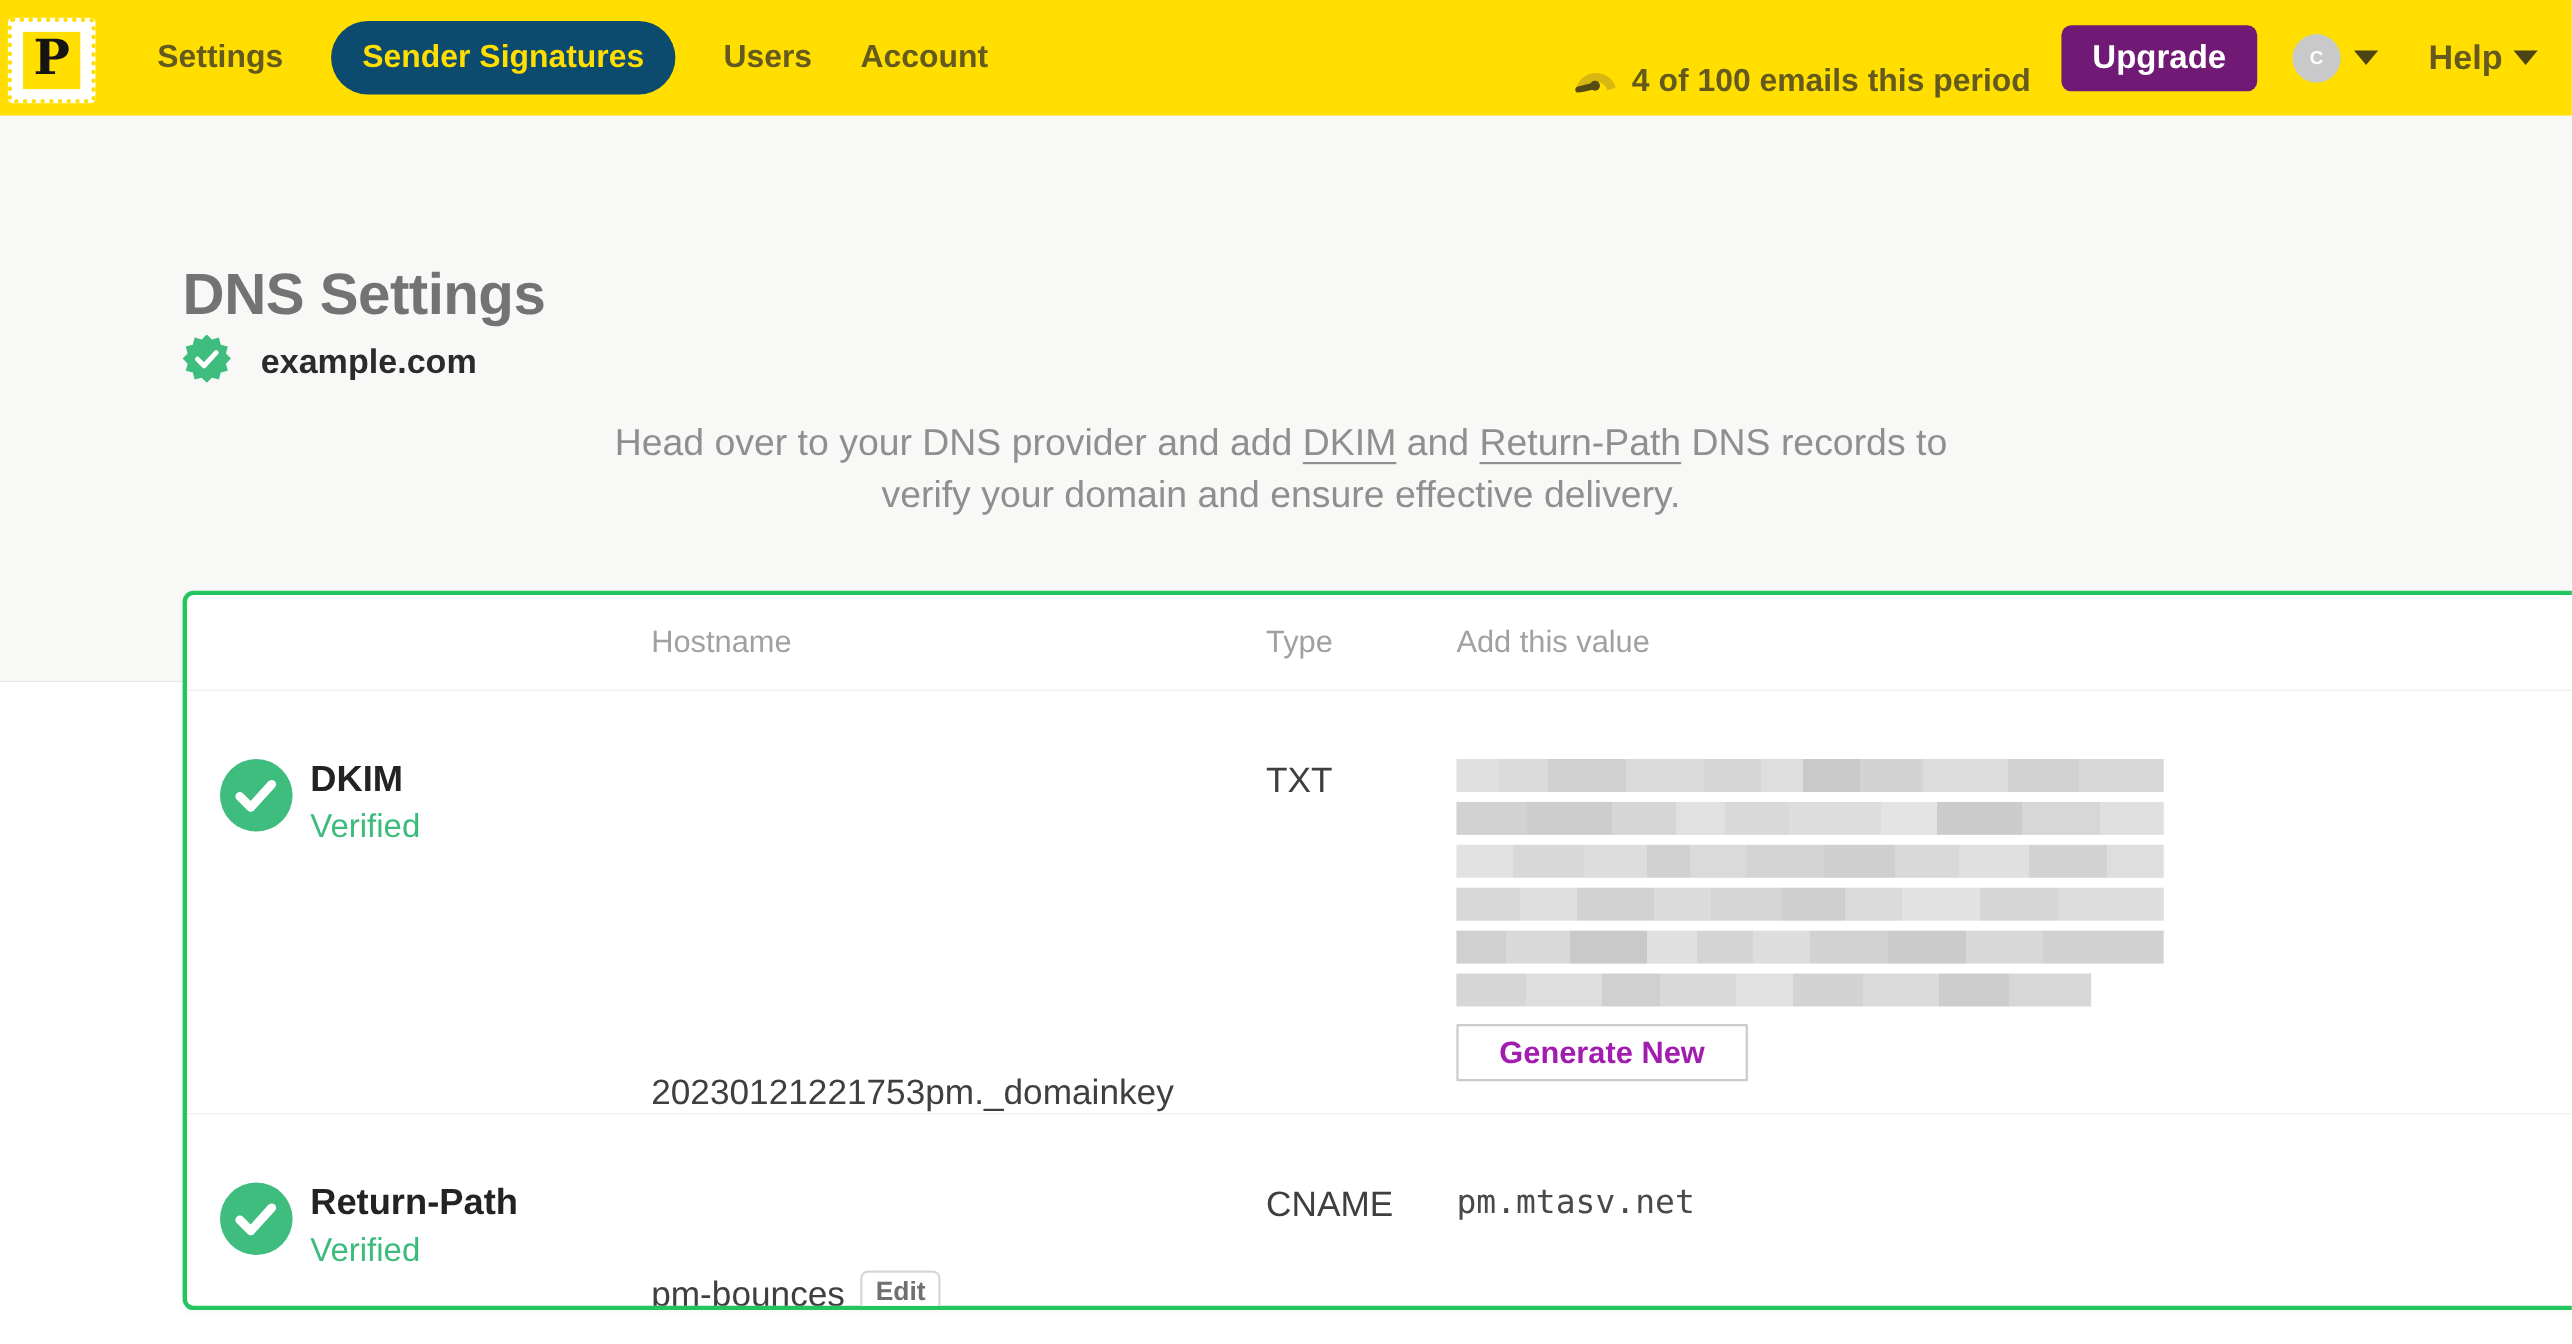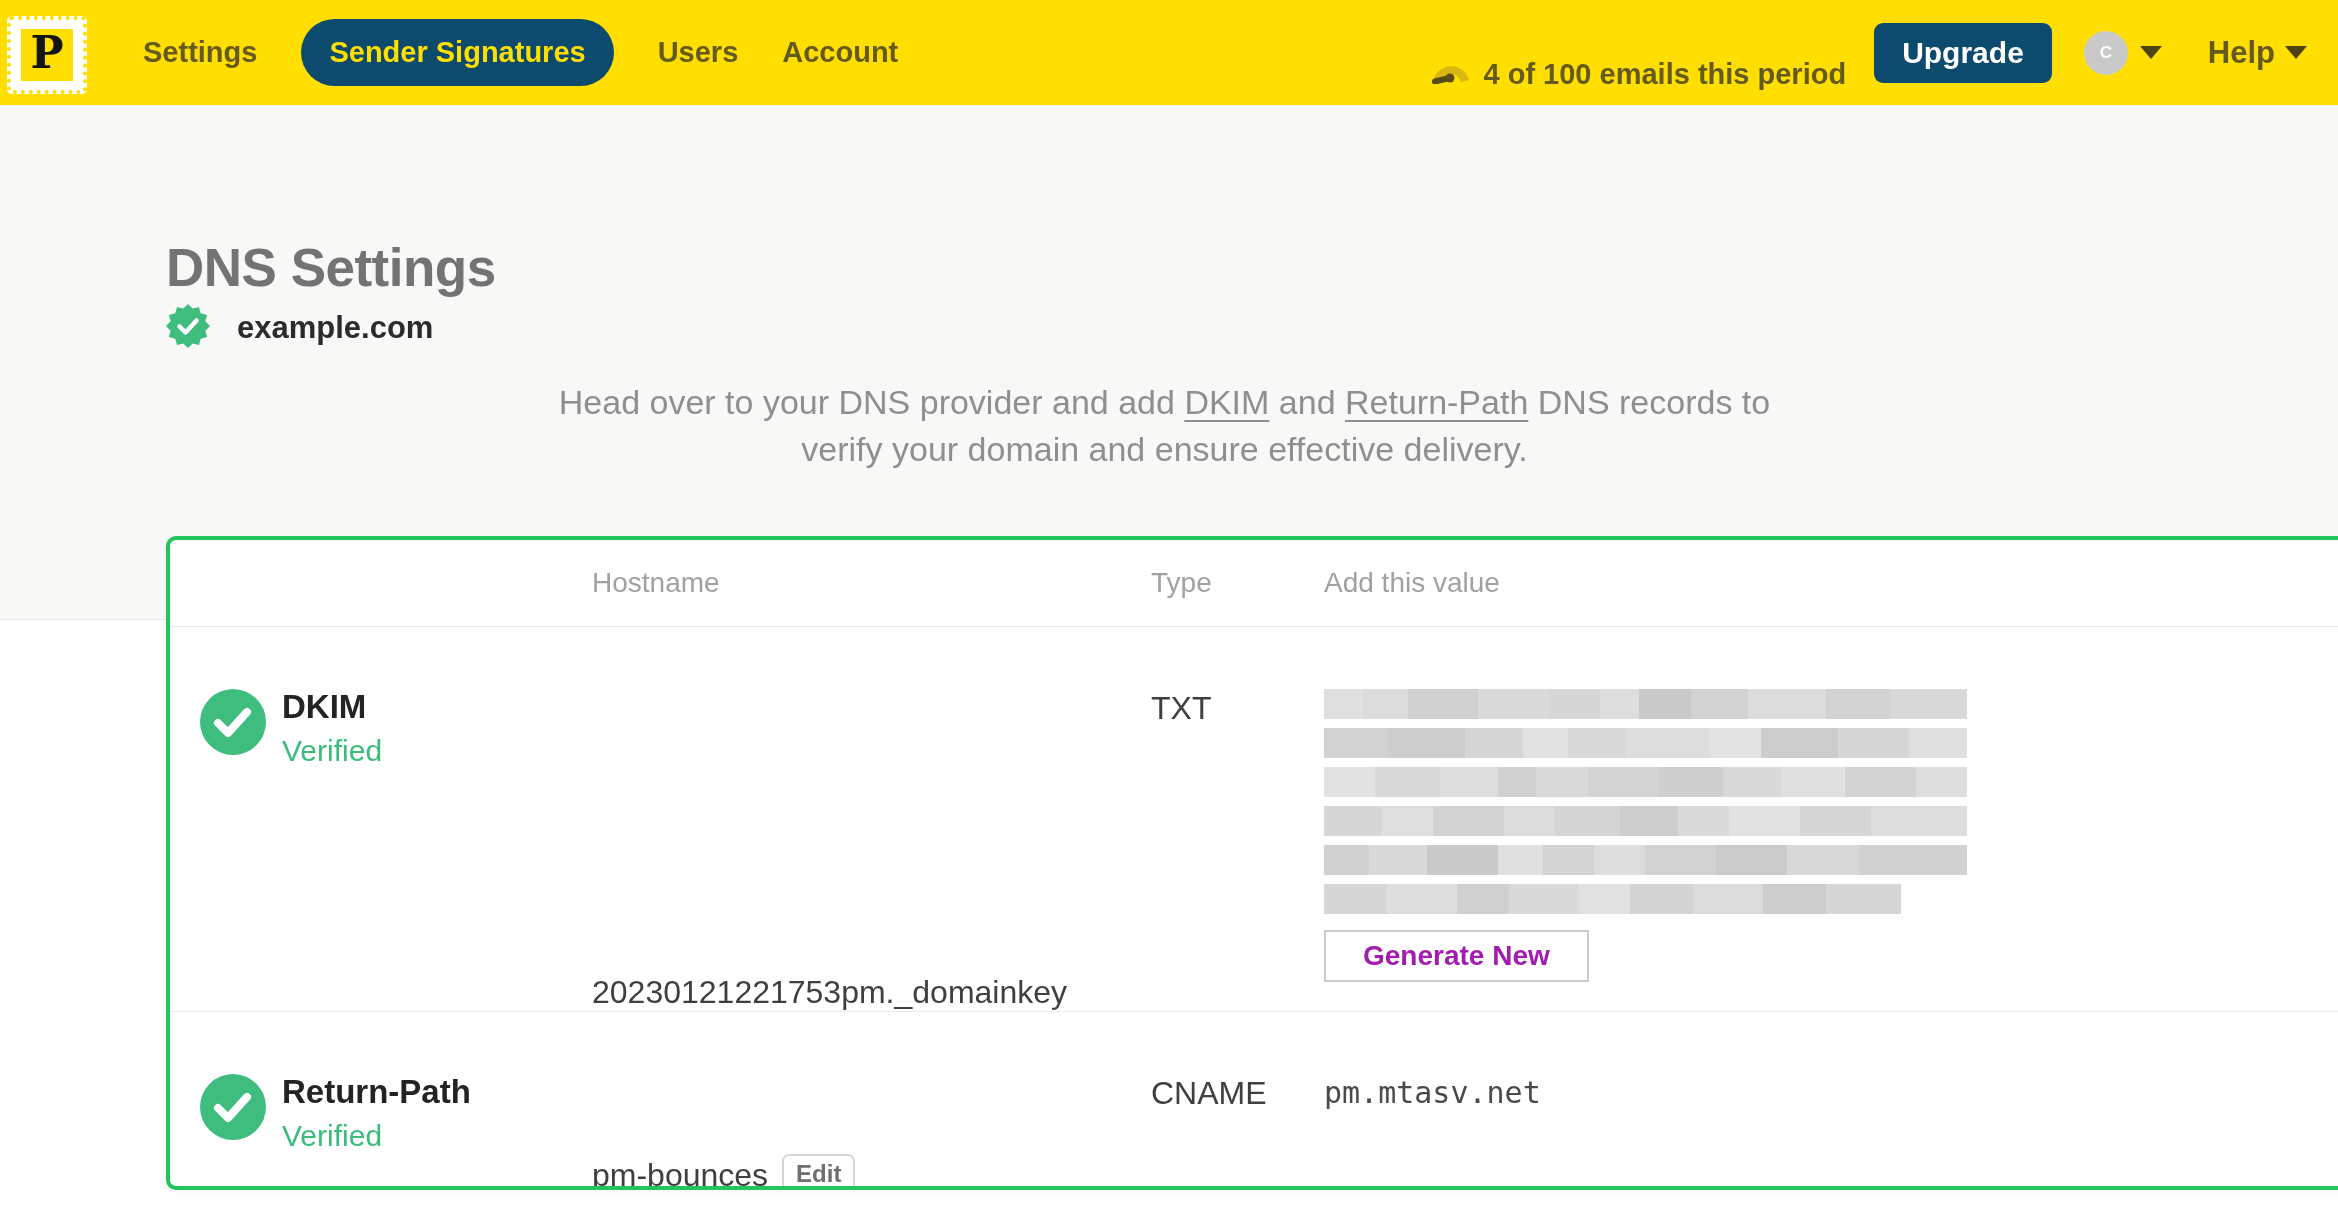--- a/index.html
+++ b/index.html
@@ -37,21 +37,21 @@
     cursor:pointer; white-space:nowrap;
   }
   .nav-item.active {
     background:#0c4a6e; color:#FFDE00;
     border-radius:999px; padding:17px 28px;
   }
   .topbar-right { margin-left:auto; display:flex; align-items:center; }
   .usage { display:flex; gap:14px;margin-top:44px; }
   .usage-text { font-size:29px; font-weight:bold; color:#645A1E; white-space:nowrap; }
   .upgrade-btn {
-    margin-left:28px; background:#0c4a6e; color:#fff;
+    margin-left:28px; background:#701a75; color:#fff;
     font-family:inherit; font-size:30px; font-weight:bold;
     border:none; border-radius:9px; padding:13px 28px; cursor:pointer;
   }
   .avatar-group { margin-left:32px; display:flex; align-items:center; gap:12px; cursor:pointer; }
   .avatar {
     width:44px; height:44px; border-radius:50%; background:#C9C9C9;
     color:#fff; font-size:17px; font-weight:bold;
     display:flex; align-items:center; justify-content:center;
   }
   .caret {

